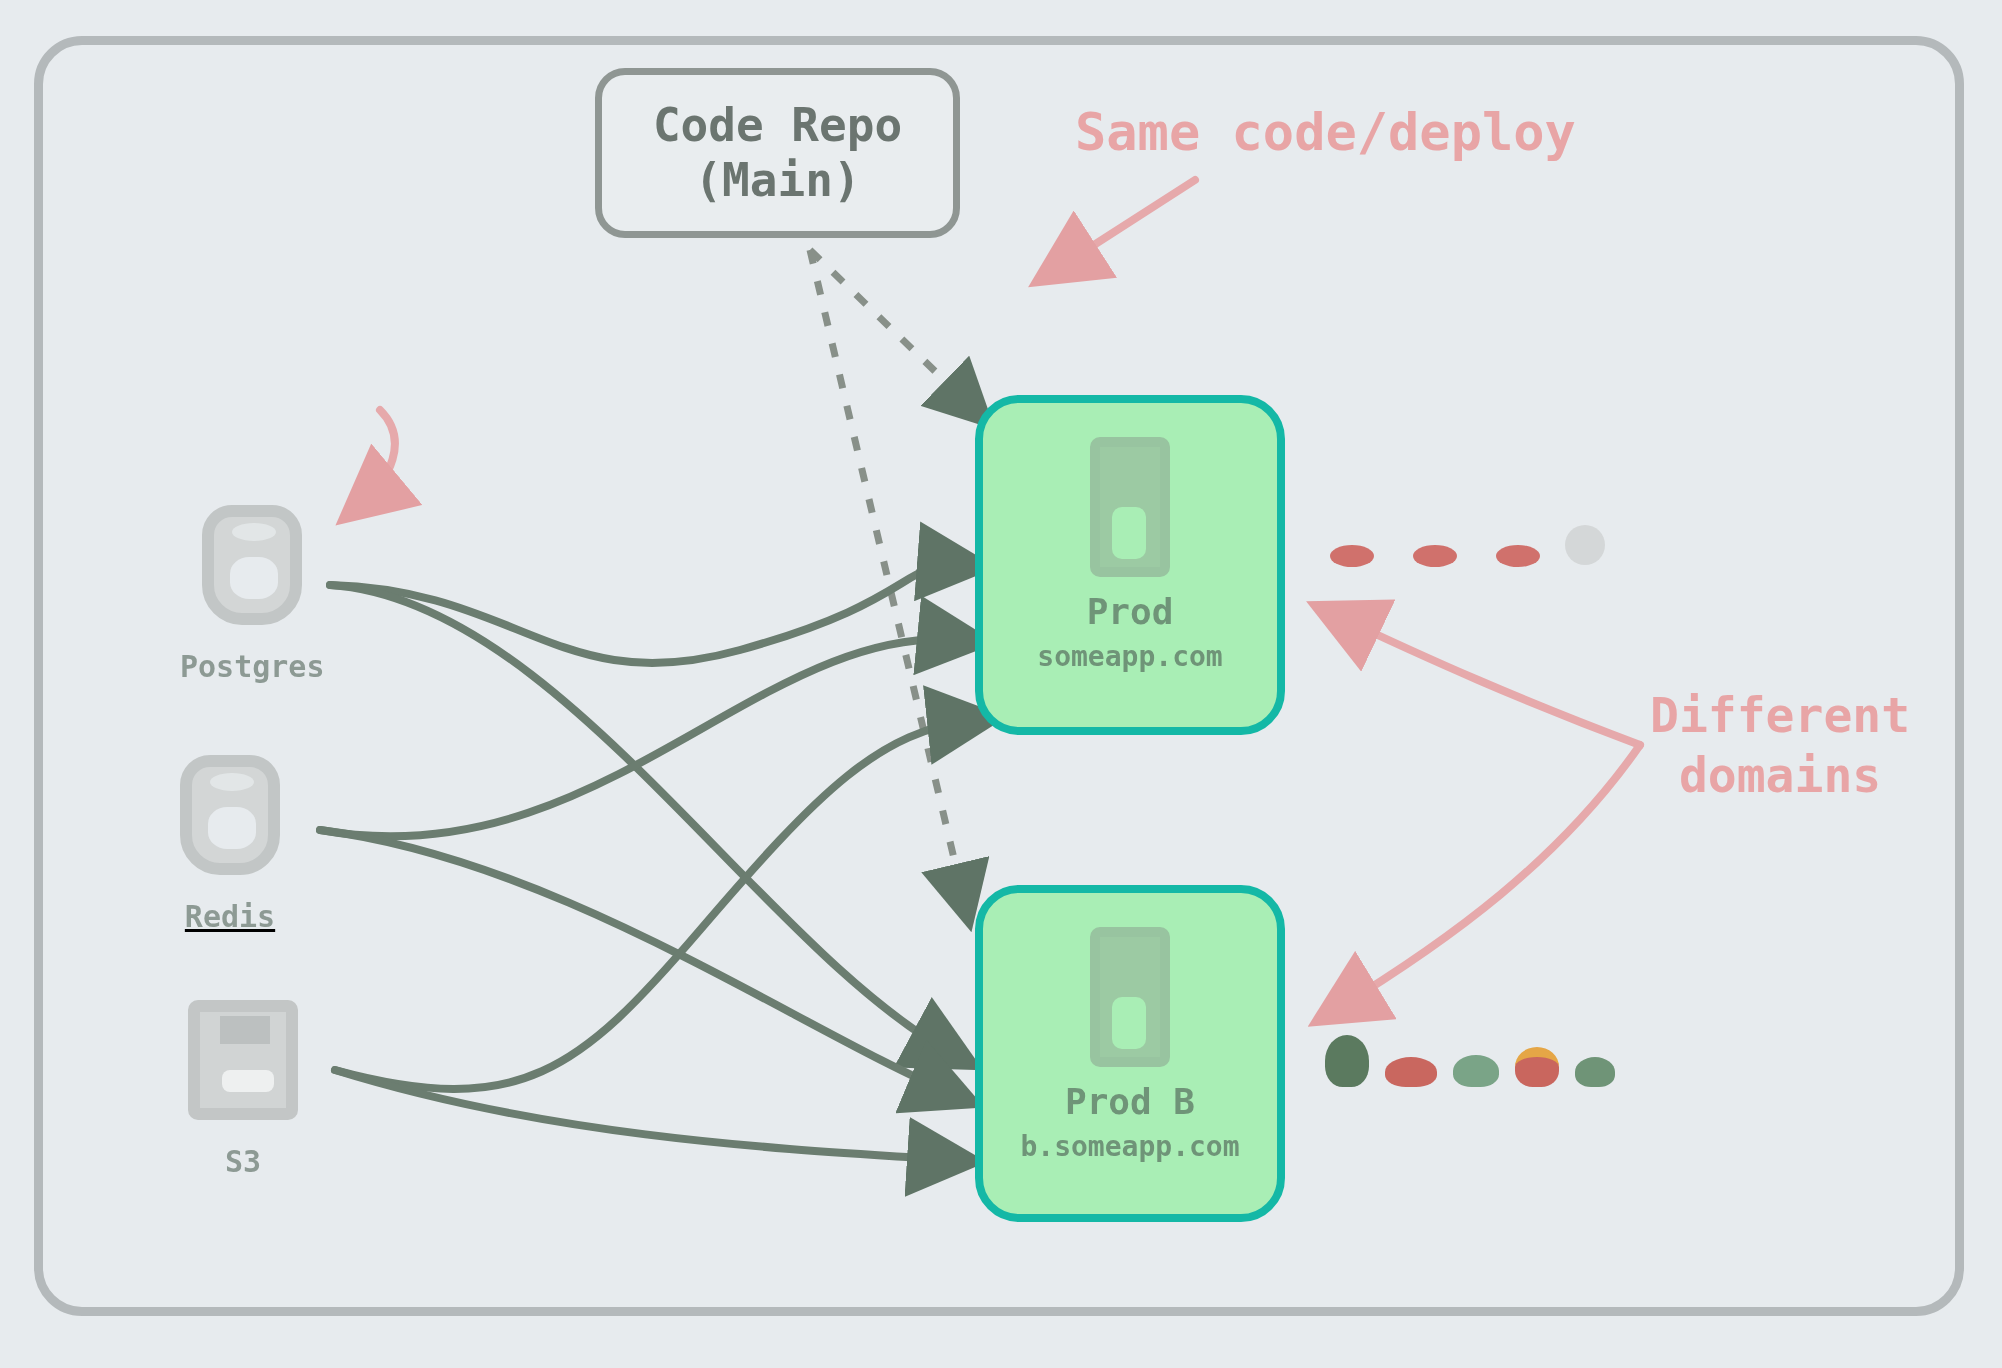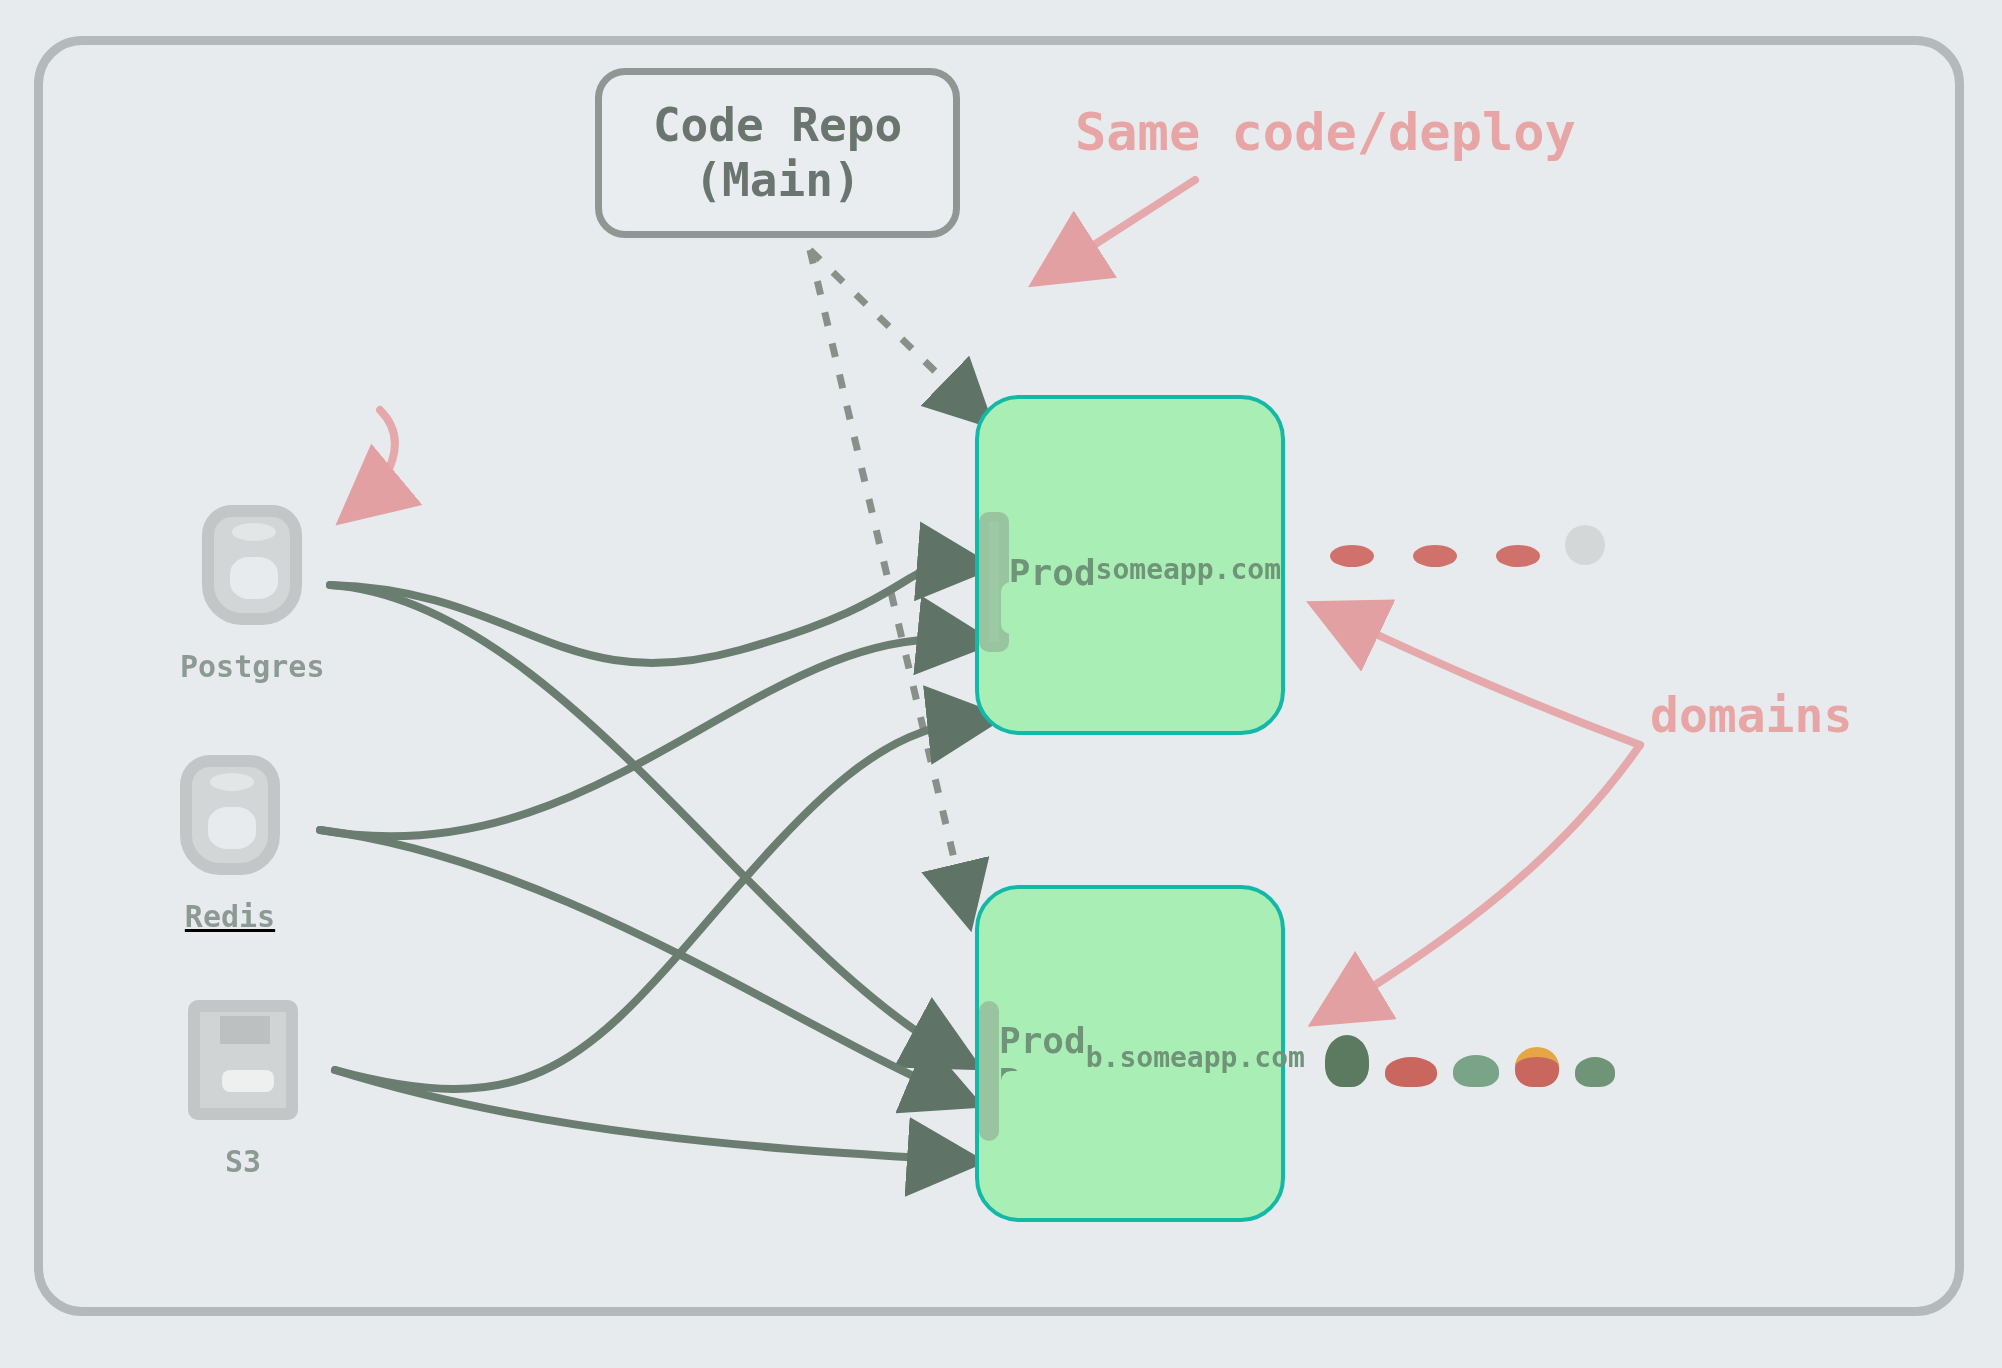--- a/index.html
+++ b/index.html
@@ -12,23 +12,23 @@
     border:9px solid #b4b9bb; border-radius:48px; box-sizing:border-box;
   }
   svg.wires { position:absolute; left:0; top:0; width:2002px; height:1368px; }
   .box-repo {
     position:absolute; left:595px; top:68px; width:365px; height:170px;
     border:7px solid #8f9693; border-radius:30px; background:#e9edef; box-sizing:border-box;
     display:flex; flex-direction:column; align-items:center; justify-content:center;
     color:#6b7570; font-size:46px; font-weight:bold; line-height:1.2;
   }
   .app-box {
-    position:absolute; width:310px; border:4px solid #14b8a6; border-radius:44px;
+    position:absolute; width:310px; border:8px solid #14b8a6; border-radius:44px;
     background:#a9eeb5; box-sizing:border-box;
-    display:flex; flex-direction:row; align-items:center;
+    display:flex; flex-direction:column; align-items:center;
   }
   .app-1 { left:975px; top:395px; height:340px; }
   .app-2 { left:975px; top:885px; height:337px; }
   .server-icon {
     margin-top:34px; width:80px; height:140px; border:10px solid #98c4a0; border-radius:10px;
     box-sizing:border-box; background:#9ccaa3; position:relative;
   }
   .server-icon .hole {
     position:absolute; left:12px; top:60px; width:34px; height:52px; background:#a9eeb5; border-radius:10px;
   }
@@ -102,20 +102,21 @@
 
 <div class="box-repo">
   <span>Code Repo</span>
   <span>(Main)</span>
 </div>
 
 <div class="note note-deploy">Same code/deploy</div>
 <div class="note note-services">
 </div>
 <div class="note note-domains">
+  <div>Different</div>
   <div>domains</div>
 </div>
 
 <div class="svc" style="left:180px; top:505px;">
   <div class="db-icon">
       <div class="top"></div>
       <div class="hole"></div>
     </div>
   <span class="svc-label">Postgres</span>
 </div>

